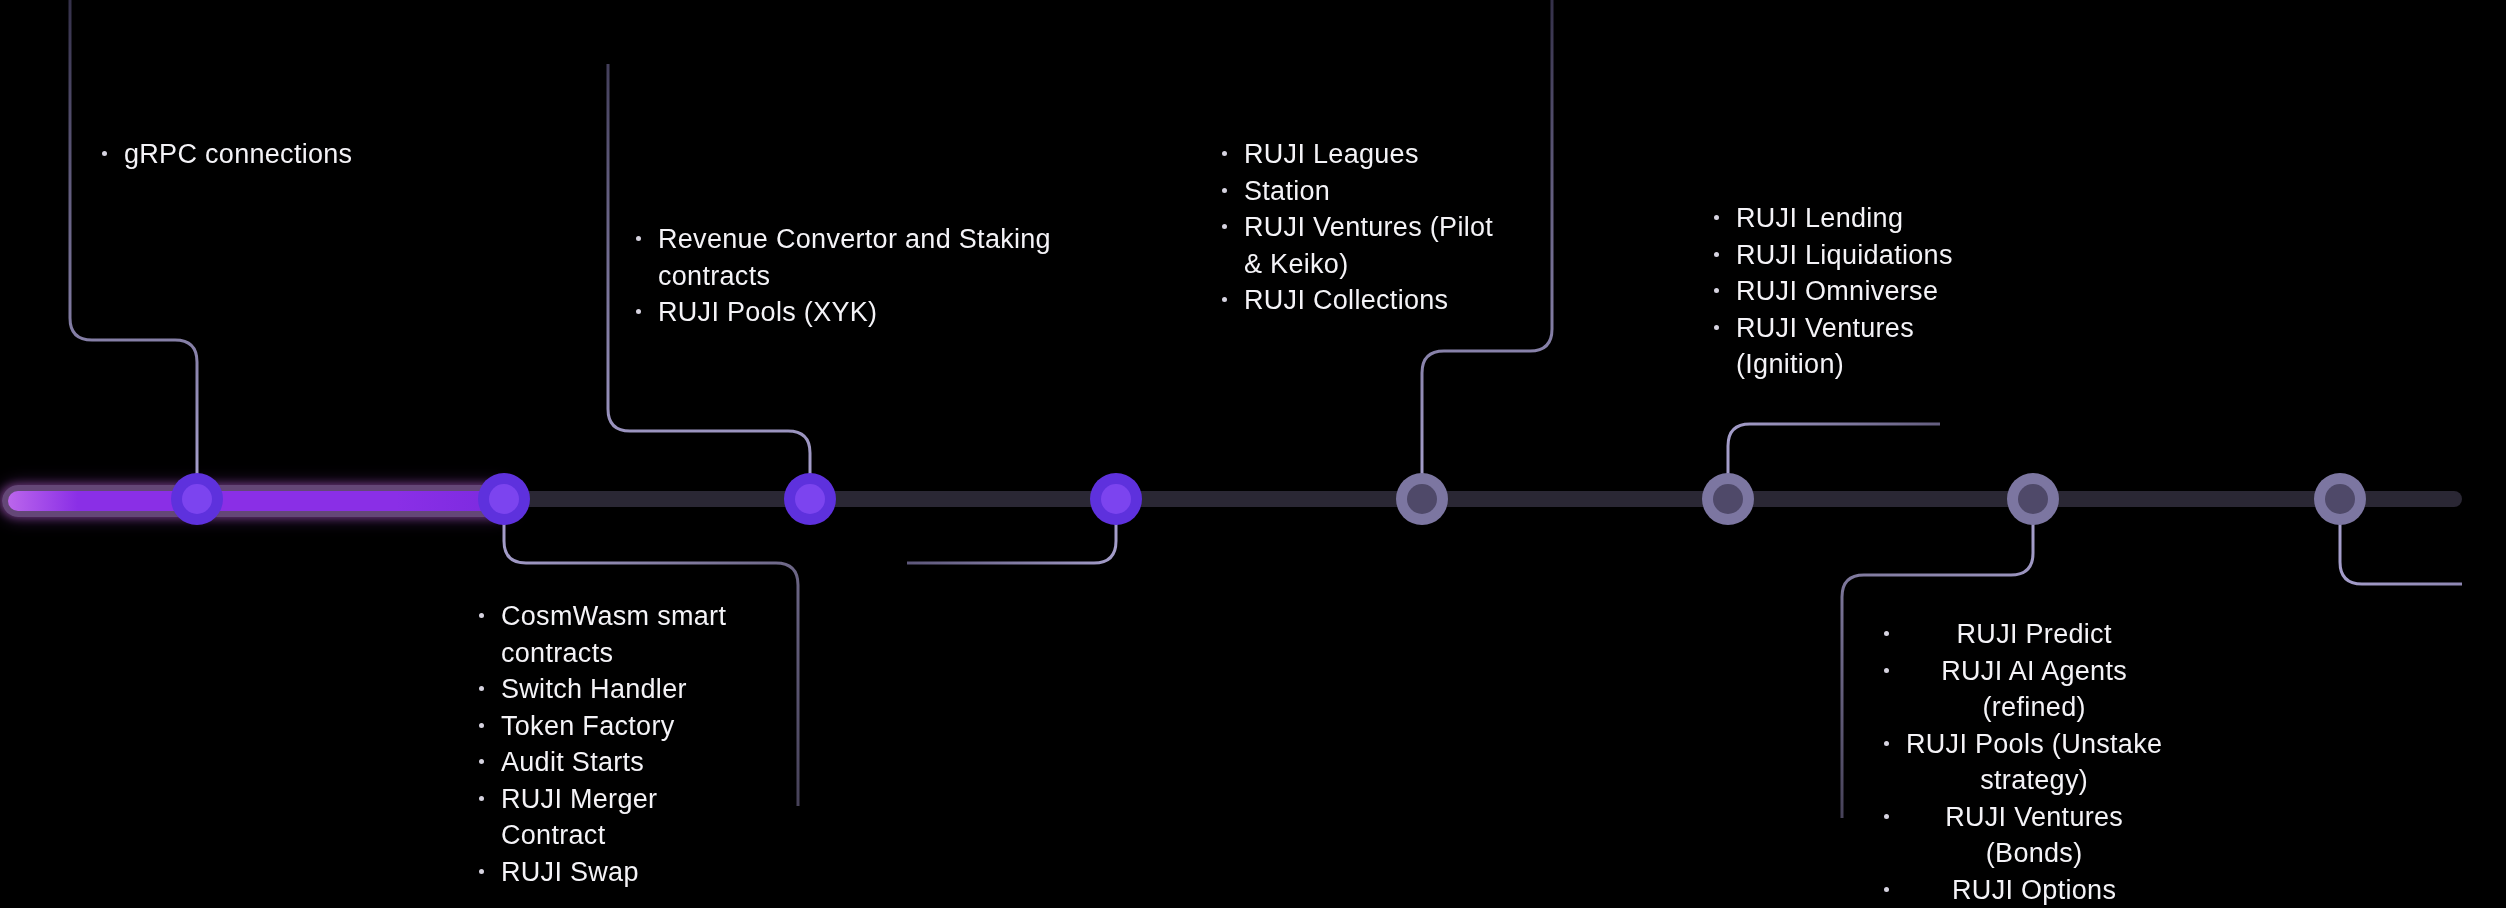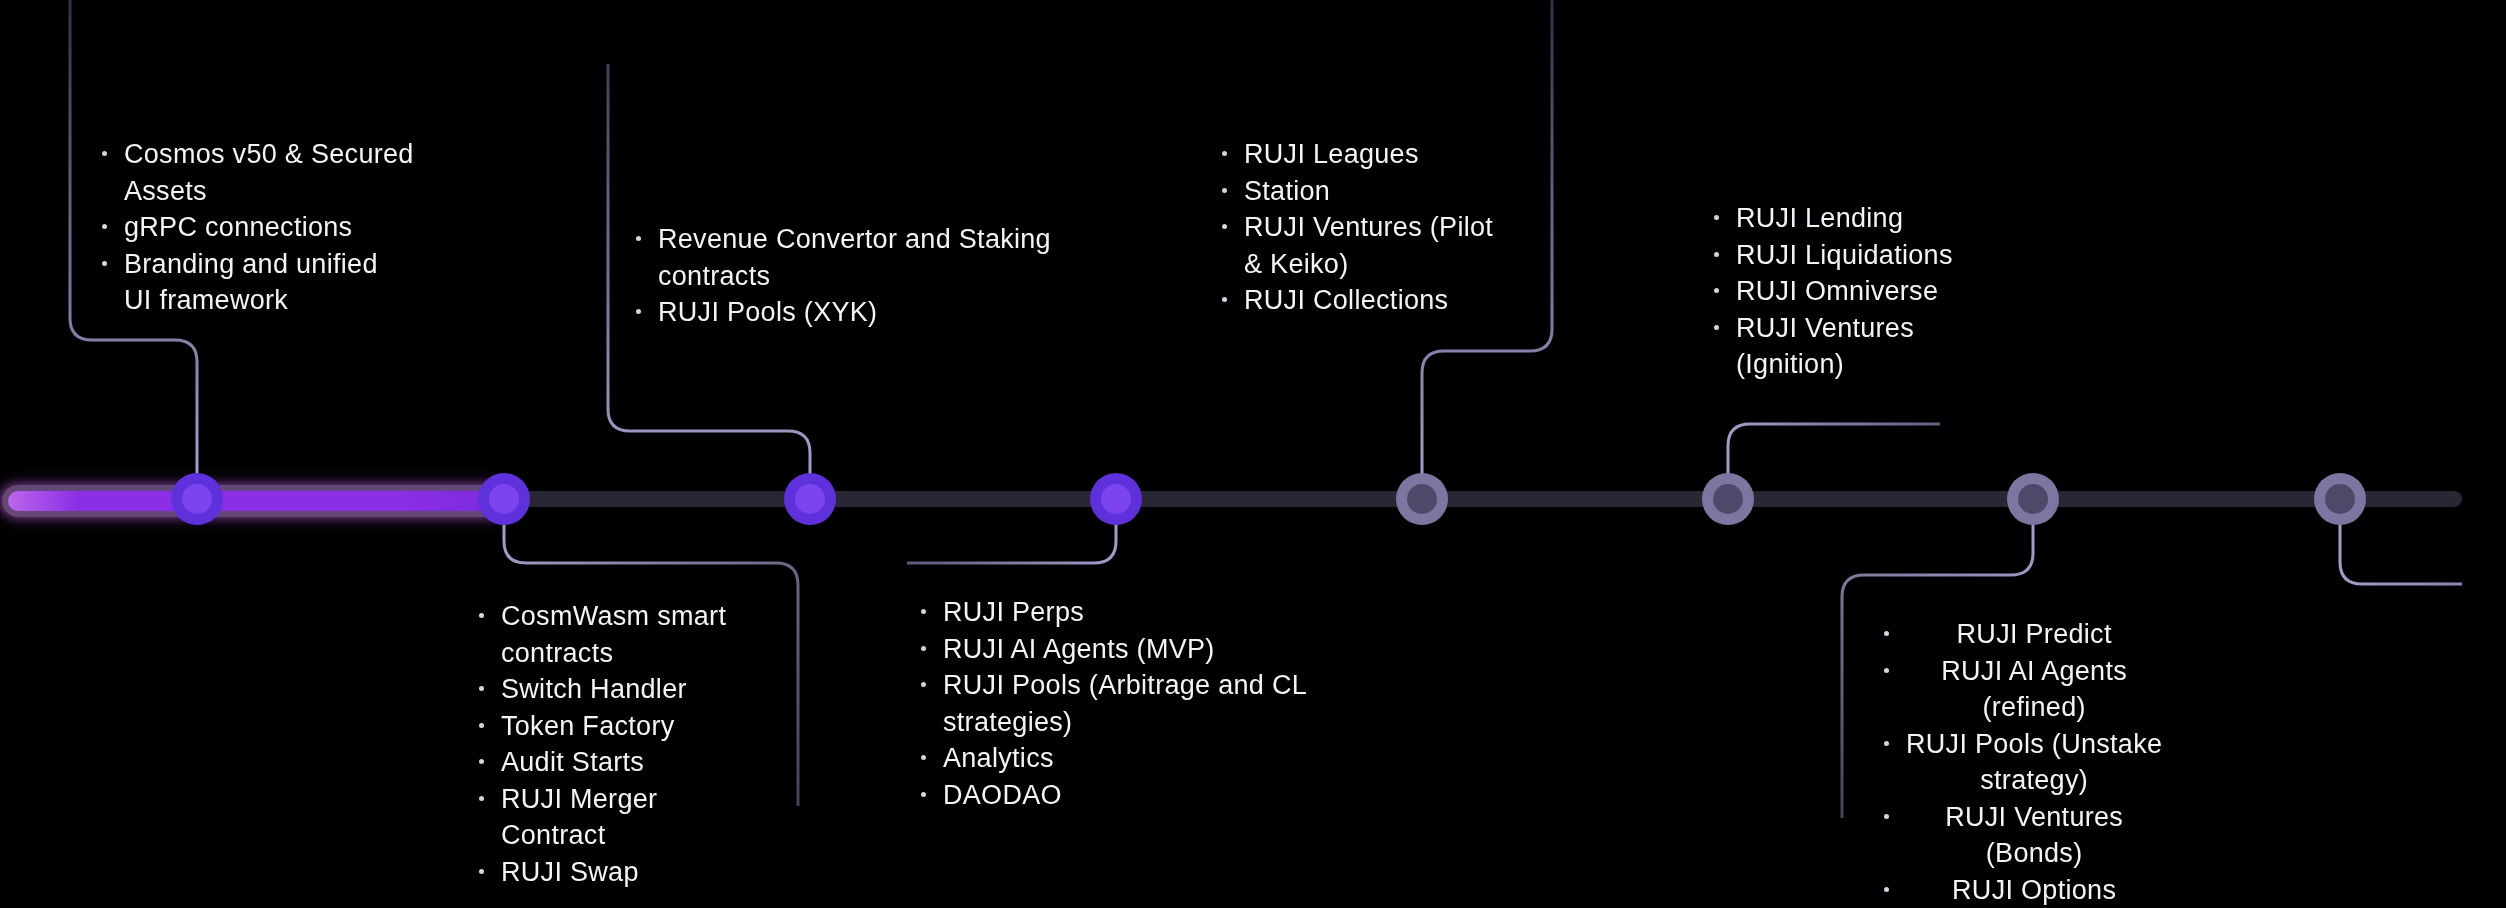--- a/index.html
+++ b/index.html
@@ -138,25 +138,21 @@
       </div>
       <div class="node upcoming" style="left: 2007px;">
         <div class="node-core"></div>
       </div>
       <div class="node upcoming" style="left: 2314px;">
         <div class="node-core"></div>
       </div>
     </div>
 
   <ul class="milestone-list ul-b1">
-      <li><span class="txt">Cosmos v50 &amp; Secured
-Assets</span></li>
       <li><span class="txt">gRPC connections</span></li>
-      <li><span class="txt">Branding and unified
-UI framework</span></li>
     </ul>
   <ul class="milestone-list ul-b2">
       <li><span class="txt">Revenue Convertor and Staking
 contracts</span></li>
       <li><span class="txt">RUJI Pools (XYK)</span></li>
     </ul>
   <ul class="milestone-list ul-b3">
       <li><span class="txt">RUJI Leagues</span></li>
       <li><span class="txt">Station</span></li>
       <li><span class="txt">RUJI Ventures (Pilot
@@ -173,28 +169,20 @@
   <ul class="milestone-list ul-b5">
       <li><span class="txt">CosmWasm smart
 contracts</span></li>
       <li><span class="txt">Switch Handler</span></li>
       <li><span class="txt">Token Factory</span></li>
       <li><span class="txt">Audit Starts</span></li>
       <li><span class="txt">RUJI Merger
 Contract</span></li>
       <li><span class="txt">RUJI Swap</span></li>
     </ul>
-  <ul class="milestone-list ul-b6">
-      <li><span class="txt">RUJI Perps</span></li>
-      <li><span class="txt">RUJI AI Agents (MVP)</span></li>
-      <li><span class="txt">RUJI Pools (Arbitrage and CL
-strategies)</span></li>
-      <li><span class="txt">Analytics</span></li>
-      <li><span class="txt">DAODAO</span></li>
-    </ul>
   <ul class="milestone-list ul-b7">
       <li><span class="txt">RUJI Predict</span></li>
       <li><span class="txt">RUJI AI Agents
 (refined)</span></li>
       <li><span class="txt">RUJI Pools (Unstake
 strategy)</span></li>
       <li><span class="txt">RUJI Ventures
 (Bonds)</span></li>
       <li><span class="txt">RUJI Options</span></li>
     </ul>

